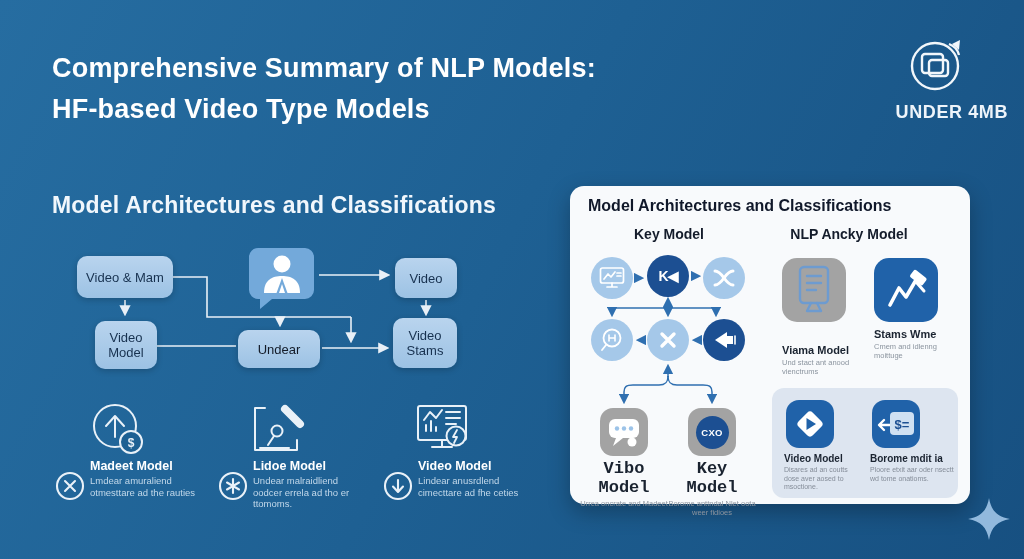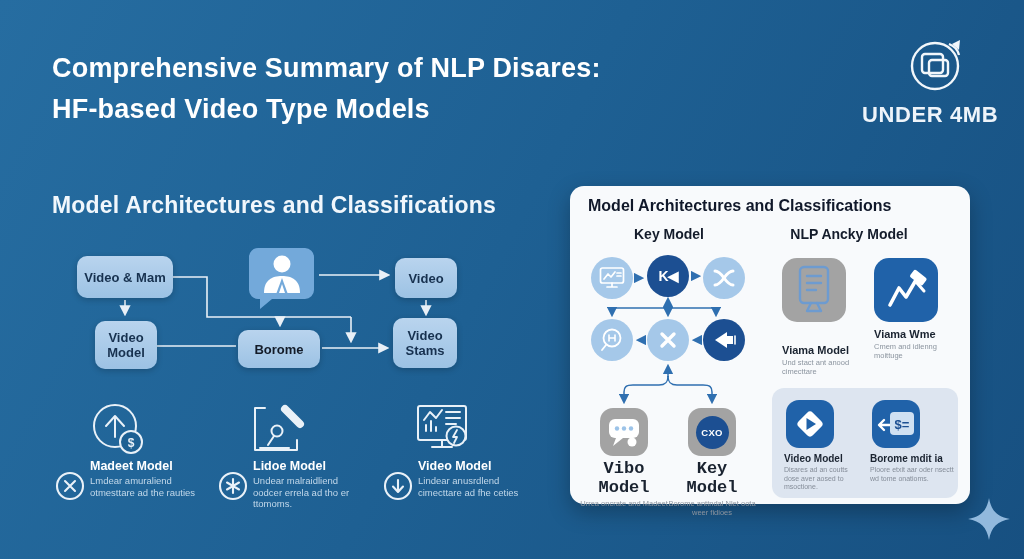--- a/index.html
+++ b/index.html
@@ -11,28 +11,28 @@
   }
   .abs{position:absolute;}
   .title{
     left:52px;top:48px;width:640px;color:#ffffff;font-size:27px;line-height:41px;
     font-weight:bold;letter-spacing:.2px;
   }
   .section-heading{
     left:52px;top:192px;color:#f1f7fc;font-size:23px;font-weight:bold;letter-spacing:.2px;
   }
   .logo-caption{
-    left:862px;top:102px;width:146px;text-align:left;color:#eef4fa;
-    font-size:22px;font-weight:bold;letter-spacing:.6px;
+    left:862px;top:102px;width:146px;text-align:right;color:#eef4fa;
+    font-size:18px;font-weight:bold;letter-spacing:.6px;
   }
   
   .flow{left:55px;top:245px;width:420px;height:140px;}
   .fbox{
     position:absolute;background:linear-gradient(180deg,#b9d4ee,#9cc2e4);
-    border-radius:10px;color:#17314f;font-weight:bold;font-size:13px;line-height:15px;
+    border-radius:10px;color:#17314f;font-weight:normal;font-size:13px;line-height:15px;
     display:flex;align-items:center;justify-content:center;text-align:center;
     box-shadow:0 2px 6px rgba(0,0,0,.2);
   }
   .fbox.dark-text{color:#131b28;}
   
   .feature{position:absolute;width:158px;height:118px;}
   .feat-title{position:absolute;left:35px;top:59px;width:118px;color:#ffffff;font-size:12.5px;font-weight:bold;}
   .feat-desc{position:absolute;left:35px;top:75px;width:112px;color:#c2d8ea;font-size:9.5px;line-height:11.5px;}
   
   .card{
@@ -60,21 +60,21 @@
   .plabel .t{font-size:10px;font-weight:bold;color:#1a2330;}
   .plabel .d{font-size:7px;color:#858d99;line-height:8.5px;margin-top:2px;}
   svg{display:block;}
 </style>
 </head>
 <body>
 
 <div class="stage">
 
   <div class="abs title">
-    <div>Comprehensive Summary of NLP Disares:</div>
+    <div>Comprehensive Summary of NLP Models:</div>
     <div>HF-based Video Type Models</div>
   </div>
 
   <div class="abs" style="left:903px;top:32px;">
     <svg width="64" height="64" viewBox="0 0 64 64">
       <circle cx="32" cy="34" r="23" fill="none" stroke="#f2f7fb" stroke-width="2.4"></circle>
       <rect x="19" y="22" width="21" height="19" rx="3" fill="none" stroke="#f2f7fb" stroke-width="2.4"></rect>
       <rect x="26" y="28" width="19" height="16" rx="3" fill="none" stroke="#f2f7fb" stroke-width="2.4"></rect>
       <path d="M46,12 q8,3 10,11" fill="none" stroke="#f2f7fb" stroke-width="2.4"></path>
       <polygon points="57,8 56,18 49,12" fill="#f2f7fb"></polygon>
@@ -98,21 +98,21 @@
         <path d="M296,72 V96" marker-end="url(#aw)"></path>
         <path d="M264,30 H333" marker-end="url(#aw)"></path>
         <path d="M371,55 V69" marker-end="url(#aw)"></path>
         <path d="M102,101 H181"></path>
         <path d="M267,103 H332" marker-end="url(#aw)"></path>
       </g>
     </svg>
 
     <div class="fbox" style="left:22px;top:11px;width:96px;height:42px;">Video &amp; Mam</div>
     <div class="fbox" style="left:40px;top:76px;width:62px;height:48px;">Video Model</div>
-    <div class="fbox dark-text" style="left:183px;top:85px;width:82px;height:38px;">Borome</div>
+    <div class="fbox dark-text" style="left:183px;top:85px;width:82px;height:38px;">Undear</div>
     <div class="fbox" style="left:338px;top:73px;width:64px;height:50px;">Video Stams</div>
     <div class="fbox" style="left:340px;top:13px;width:62px;height:40px;">Video</div>
 
     <svg class="abs" style="left:193px;top:2px;" width="67" height="64" viewBox="0 0 67 64">
       <path d="M10,1 h47 a9,9 0 0 1 9,9 v33 a9,9 0 0 1 -9,9 h-33 l-12,10 v-10 h-2 a9,9 0 0 1 -9,-9 v-33 a9,9 0 0 1 9,-9 z" fill="#73a9da"></path>
       <circle cx="34" cy="17" r="8.5" fill="#ffffff"></circle>
       <path d="M16,46 C16,33 24,29 34,29 C44,29 52,33 52,46 Z" fill="#ffffff"></path>
       <path d="M34,31 L28.5,46 H39.5 Z" fill="#73a9da"></path>
       <path d="M34,37 L31,46 H37 Z" fill="#ffffff"></path>
     </svg>
@@ -291,24 +291,24 @@
       <svg width="46" height="44" viewBox="0 0 46 44">
         <path d="M7,37 L16,20 L23,29 L33,12" stroke="#ffffff" stroke-width="3.6" fill="none" stroke-linecap="round" stroke-linejoin="round"></path>
         <g transform="rotate(38 35 10)">
           <rect x="27" y="5" width="16" height="9" rx="2" fill="#ffffff"></rect>
         </g>
         <path d="M34,15 L41,23" stroke="#ffffff" stroke-width="3" stroke-linecap="round"></path>
       </svg>
     </div>
     <div class="nlabel" style="left:212px;top:142px;width:86px;margin-top:16px;">
       <div class="t">Viama Model</div>
-      <div class="d">Und stact ant anood cimecttare</div>
+      <div class="d">Und stact ant anood vienctrums</div>
     </div>
     <div class="nlabel" style="left:304px;top:142px;width:86px;">
-      <div class="t">Viama Wme</div>
+      <div class="t">Stams Wme</div>
       <div class="d">Cmem and idlenng moittuge</div>
     </div>
 
     <div class="panel"></div>
     <div class="tile dark" style="left:216px;top:214px;width:48px;height:48px;">
       <svg width="38" height="38" viewBox="0 0 38 38">
         <rect x="9" y="9" width="20" height="20" rx="4" fill="#ffffff" transform="rotate(45 19 19)"></rect>
         <path d="M15.5,13 L25,19 L15.5,25 Z" fill="#2062a9"></path>
       </svg>
     </div>

